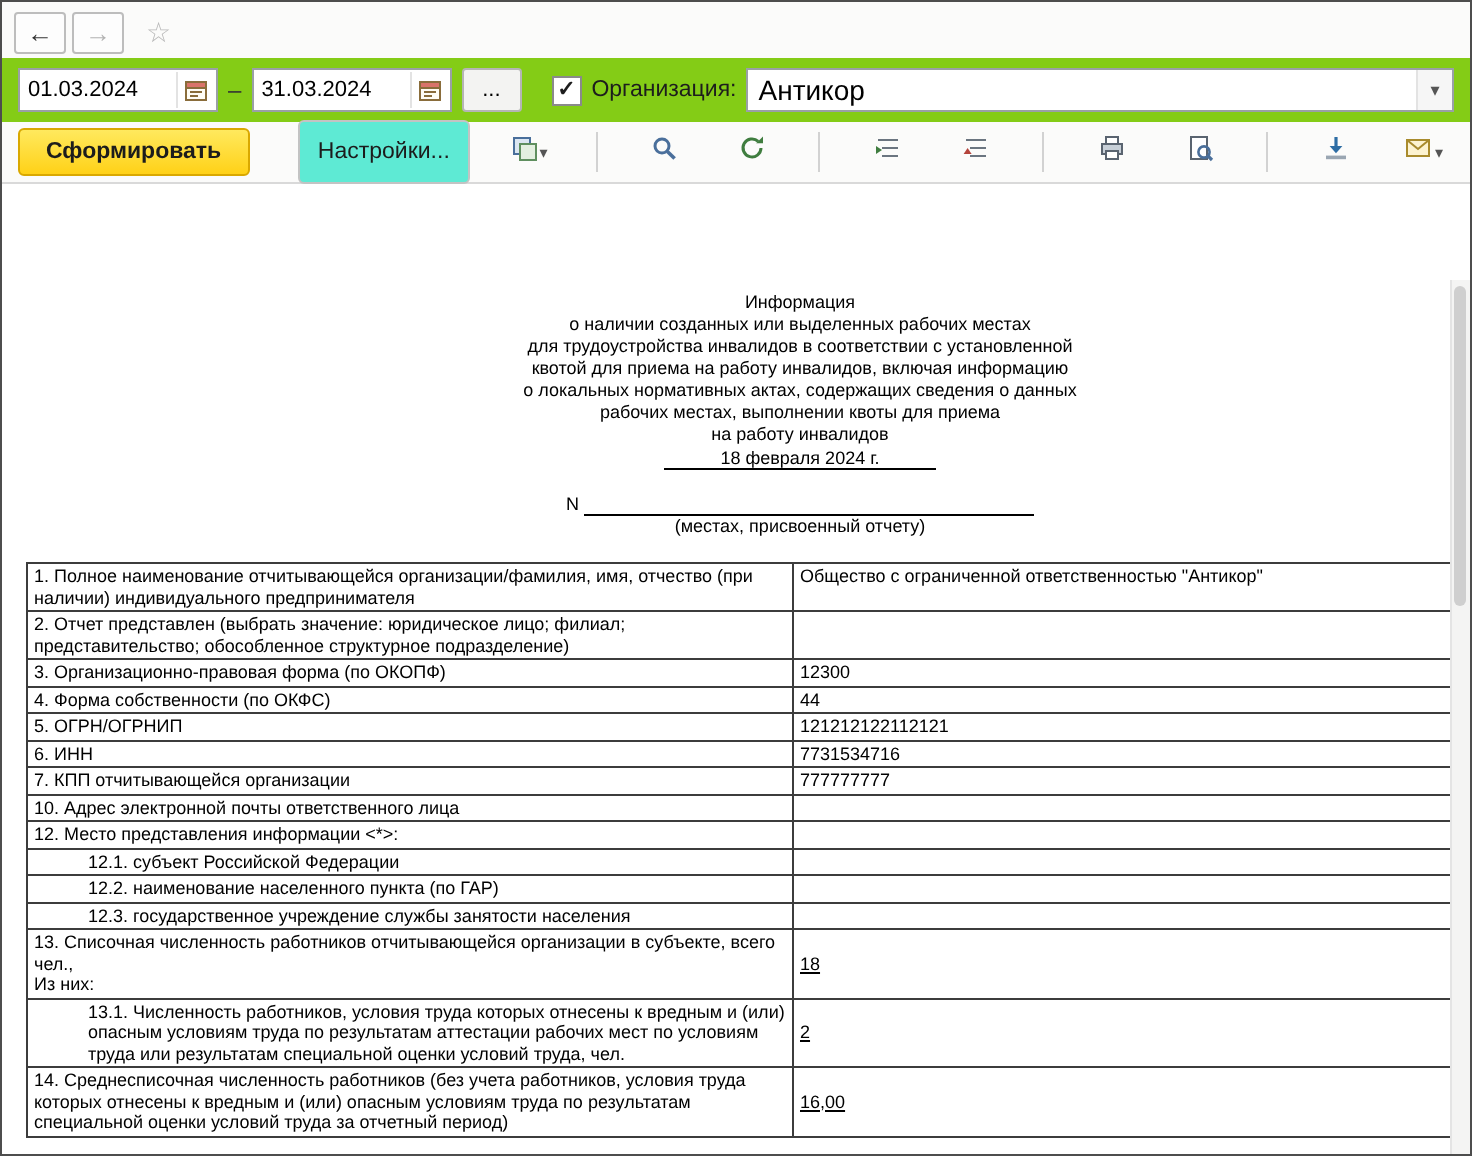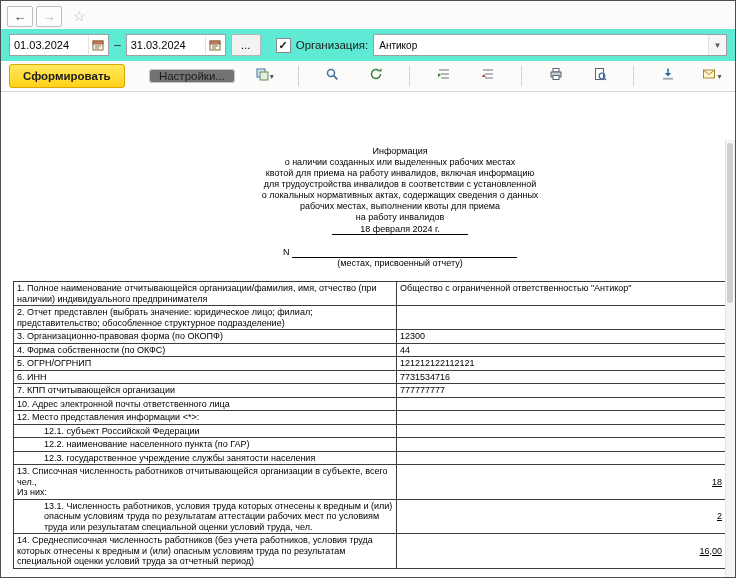--- a/index.html
+++ b/index.html
@@ -7,56 +7,56 @@
     width:734px;height:576px;border:1px solid #4d4d4d;background:#ffffff;
     font-family:"Liberation Sans",sans-serif;position:relative;overflow:hidden;
   }
   
   .nav-row{height:26px;display:flex;align-items:center;padding:2px 6px 0 6px;background:#fbfbfa;}
   .nav-btn{width:24px;height:19px;border:1px solid #bdbdbd;border-radius:2px;background:#fdfdfd;
     display:flex;align-items:center;justify-content:center;font-size:13px;margin-right:3px;color:#333;cursor:pointer;}
   .nav-btn.disabled{color:#b3b3b3;}
   .star{color:#b9b9b9;font-size:14px;margin-left:8px;cursor:pointer;}
   
-  .filter-row{height:32px;display:flex;align-items:center;padding:0 8px;background:#5eead4;gap:5px;}
+  .filter-row{height:32px;display:flex;align-items:center;padding:0 8px;background:#84cc16;gap:5px;}
   .date-field{position:relative;width:98px;height:20px;border:1px solid #9aa0a6;background:#fff;display:flex;align-items:center;}
   .date-field input{border:0;outline:0;width:74px;font-size:11px;padding:0 0 0 4px;font-family:inherit;background:transparent;}
   .cal-btn{width:18px;height:18px;display:flex;align-items:center;justify-content:center;cursor:pointer;border-left:1px solid #e3e3e3;}
   .dash{font-size:12px;color:#333;}
   .more-btn{width:30px;height:22px;border:1px solid #b5b5b5;border-radius:2px;background:#f3f3f2;font-size:11px;cursor:pointer;}
   .checkbox{width:13px;height:13px;border:1px solid #8a8a8a;background:#fff;margin-left:10px;display:flex;
     align-items:center;justify-content:center;font-size:11px;font-weight:bold;color:#1d1d1d;cursor:pointer;line-height:1;}
   .org-label{font-size:11.5px;color:#1d1d1d;}
   .combo{flex:1;max-width:420px;height:20px;border:1px solid #9aa0a6;background:#fff;display:flex;align-items:center;cursor:pointer;}
-  .combo-text{flex:1;font-size:10px;padding-left:5px;color:#000;}
+  .combo-text{flex:1;font-size:14px;padding-left:5px;color:#000;}
   .combo-arrow{width:17px;height:100%;display:flex;align-items:center;justify-content:center;font-size:9px;color:#555;border-left:1px solid #e3e3e3;background:#f6f6f6;}
   
   .action-row{height:30px;display:flex;align-items:center;padding:0 8px;background:#fbfbfa;border-bottom:1px solid #d9d9d9;gap:3px;justify-content:space-between;}
   .btn-primary{height:24px;padding:0 13px;background:linear-gradient(#ffe95e,#ffd117);border:1px solid #d9a800;
     border-radius:3px;font-size:11.5px;font-weight:bold;color:#1c1c1c;cursor:pointer;font-family:inherit;}
-  .btn-flat{height:14px;padding:0 9px;background:#737373;border:1px solid #c3c3c3;border-radius:3px;
+  .btn-flat{height:32px;padding:0 9px;background:#5eead4;border:1px solid #c3c3c3;border-radius:3px;
     font-size:11.5px;color:#1c1c1c;cursor:pointer;font-family:inherit;margin-left:10px;}
   .icon-btn{height:22px;min-width:24px;border:1px solid transparent;border-radius:2px;background:transparent;
     display:flex;align-items:center;justify-content:center;cursor:pointer;padding:0 2px;gap:1px;}
   .dd{font-size:8px;color:#555;}
   .tsep{width:1px;height:20px;background:#d2d2d2;margin:0 4px;}
   
   .report-area{position:relative;height:486px;background:#fff;overflow:hidden;margin-top:48px;}
   .report-inner{margin-left:12px;width:714px;font-size:9px;color:#000;line-height:11px;}
   .report-head{margin-left:60px;width:654px;text-align:center;margin-top:6px;}
   .report-date-line{margin-left:60px;width:654px;text-align:center;margin-top:1px;}
   .underlined{border-bottom:1px solid #000;padding:0 28px;}
   .caption{margin-left:60px;width:654px;text-align:center;}
   .number-line{margin-left:60px;width:654px;text-align:center;margin-top:12px;}
   .blank-line{display:inline-block;width:225px;border-bottom:1px solid #000;vertical-align:bottom;}
   table.report{border-collapse:collapse;margin-top:12px;width:713px;table-layout:fixed;}
   table.report td{border:1px solid #3c3c3c;font-size:9px;line-height:10.5px;padding:1px 3px;vertical-align:top;word-wrap:break-word;}
   td.c-label.indent{padding-left:30px;}
   td.c-value{overflow:hidden;white-space:normal;}
-  td.c-value.right{text-align:right;vertical-align:middle;white-space:nowrap;text-decoration:underline;}
+  td.c-value.right{text-align:left;vertical-align:middle;white-space:nowrap;text-decoration:underline;}
   
   .scroll-track{position:absolute;top:0;right:0;bottom:0;width:9px;background:#f4f4f3;border-left:1px solid #e4e4e4;}
   .scroll-thumb{position:absolute;top:3px;left:1px;width:6px;height:160px;background:#cfcfcf;border-radius:3px;cursor:pointer;}
 </style>
 </head>
 <body>
 
 <div class="window">
 
   <div class="nav-row">
@@ -190,22 +190,22 @@
       </span>
       <span class="dd">▾</span>
     </div>
   </div>
 
   <div class="report-area">
     <div class="report-inner">
       <div class="report-head">
           <div>Информация</div>
           <div>о наличии созданных или выделенных рабочих местах</div>
+          <div>для трудоустройства инвалидов в соответствии с установленной</div>
           <div>квотой для приема на работу инвалидов, включая информацию</div>
-          <div>для трудоустройства инвалидов в соответствии с установленной</div>
           <div>о локальных нормативных актах, содержащих сведения о данных</div>
           <div>рабочих местах, выполнении квоты для приема</div>
           <div>на работу инвалидов</div>
         </div>
       <div class="report-date-line">
         <span class="underlined">18 февраля 2024 г.</span>
       </div>
       <div class="number-line">
         <span>N</span>
         <span class="blank-line"></span>

